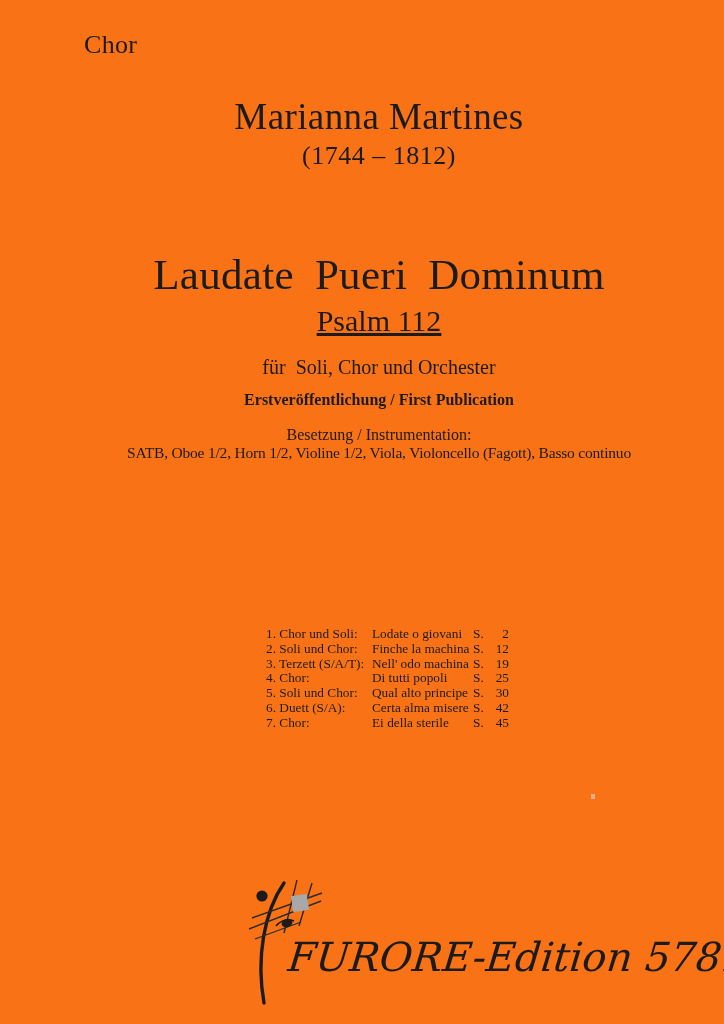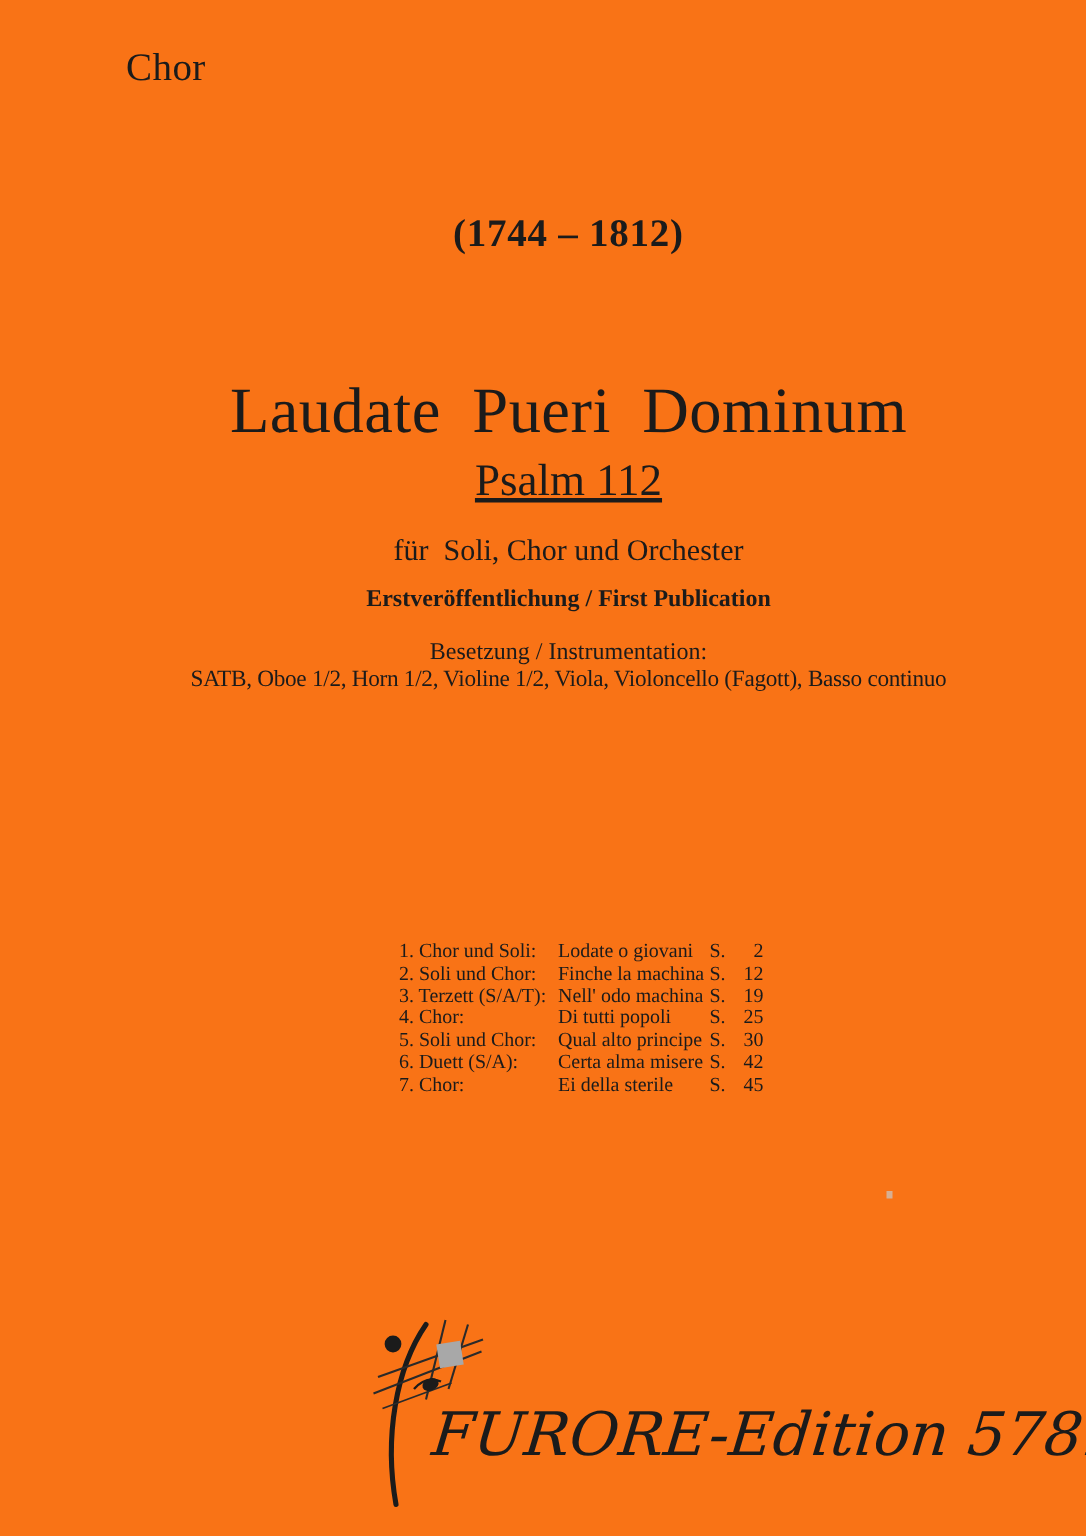--- a/index.html
+++ b/index.html
@@ -9,21 +9,21 @@
     -webkit-font-smoothing:antialiased;
   }
   .page{position:relative;width:724px;height:1024px;background:#f97316;overflow:hidden;}
 
   .abs{position:absolute;}
   .centered{left:34px;width:690px;text-align:center;}
 
   .part-label{left:84px;top:30px;font-size:26px;letter-spacing:.3px;}
 
   .composer-name{top:95px;font-size:37px;letter-spacing:.4px;}
-  .composer-dates{top:141px;font-size:26px;letter-spacing:.5px;font-weight:bold;}
+  .composer-dates{top:141px;font-size:26px;letter-spacing:.5px;}
 
   .work-title{top:250px;font-size:43px;word-spacing:10px;letter-spacing:.3px;}
   .work-subtitle{top:304px;font-size:30px;text-decoration:underline;}
 
   .scoring{top:356px;font-size:20px;white-space:pre;}
   .first-publication{top:391px;font-size:16px;font-weight:bold;}
   .instr-label{top:426px;font-size:16px;}
   .instr-line{top:444px;font-size:15.5px;letter-spacing:-.2px;}
   .editor-line{top:524px;font-size:19px;}
 
@@ -43,20 +43,21 @@
   }
   .scan-speck{left:591px;top:794px;width:4px;height:5px;background:#c9c9c9;opacity:.7;}
 </style>
 </head>
 <body>
 
 <div class="page">
 
   <div class="abs part-label">Chor</div>
 
+  <div class="abs centered composer-name">Marianna Martines</div>
   <div class="abs centered composer-dates">(1744 – 1812)</div>
 
   <div class="abs centered work-title">Laudate Pueri Dominum</div>
   <div class="abs centered work-subtitle">Psalm 112</div>
 
   <div class="abs centered scoring">für  Soli, Chor und Orchester</div>
   <div class="abs centered first-publication">Erstveröffentlichung / First Publication</div>
   <div class="abs centered instr-label">Besetzung / Instrumentation:</div>
   <div class="abs centered instr-line">SATB, Oboe 1/2, Horn 1/2, Violine 1/2, Viola, Violoncello (Fagott), Basso continuo</div>
 

